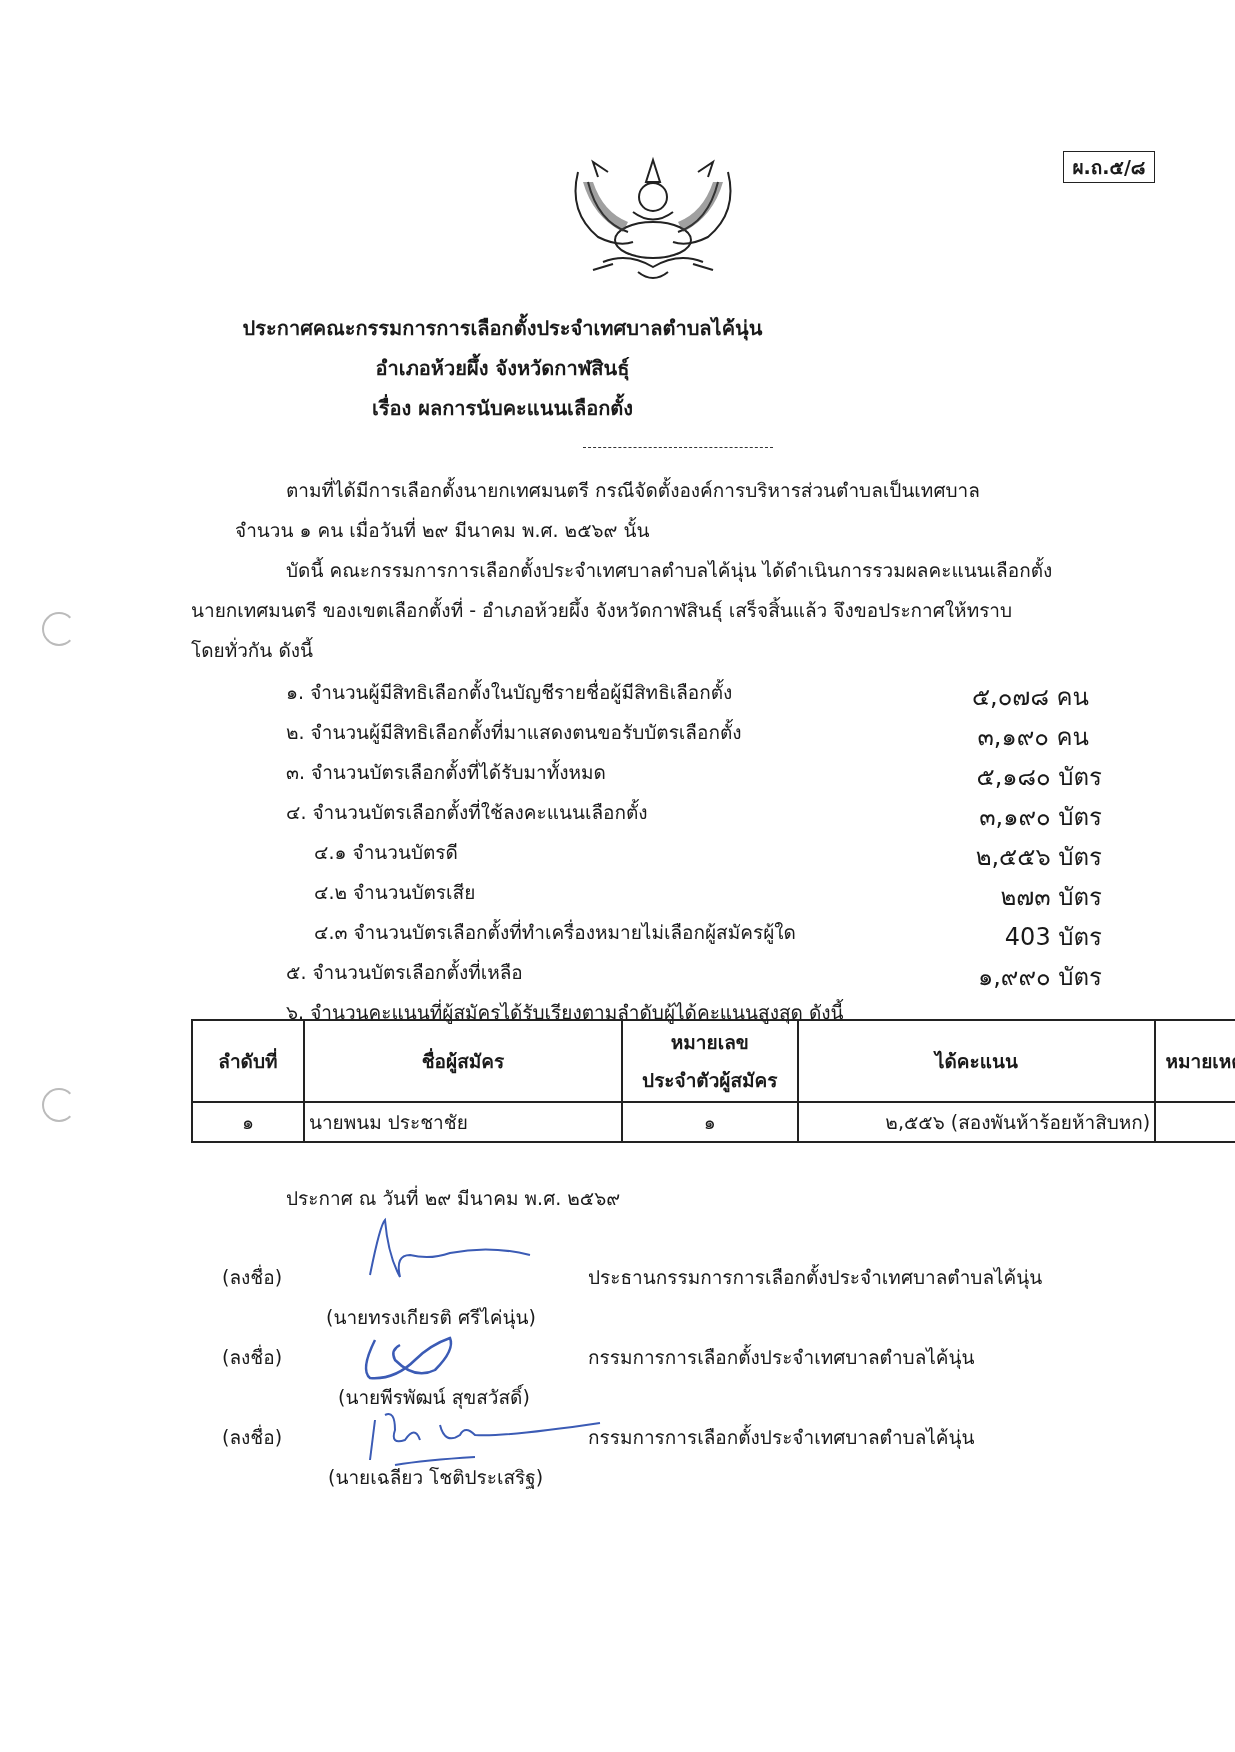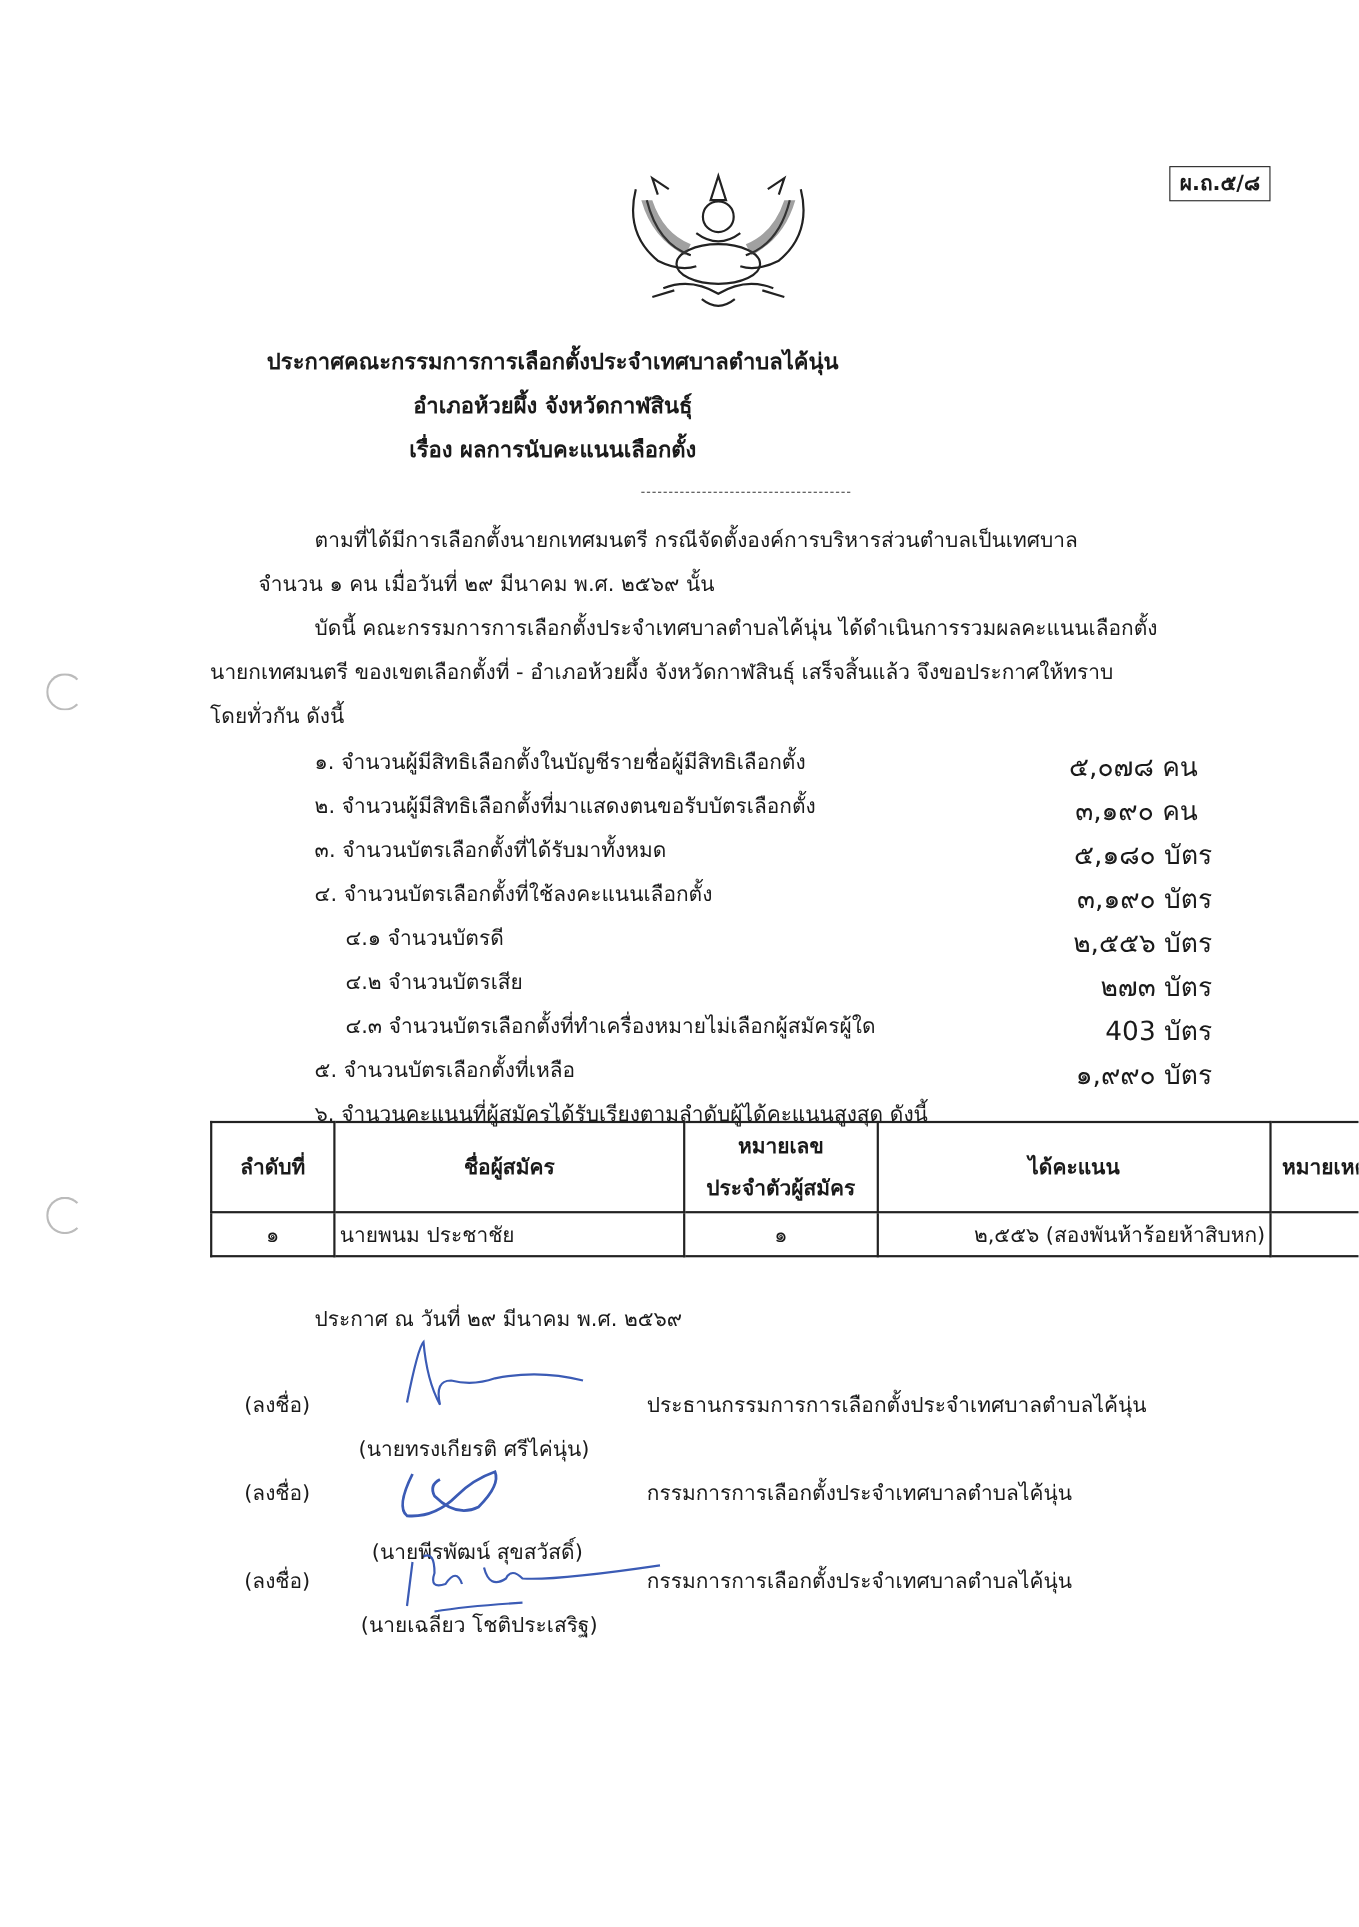--- a/index.html
+++ b/index.html
@@ -124,21 +124,21 @@
 <svg class="abs" style="left:360px; top:1215px;" width="180" height="70">
   <path d="M10 60 Q20 10 25 5 Q28 40 40 62 Q35 40 50 40 Q70 45 90 38 Q130 30 170 40" fill="none" stroke="#3b5bb5" stroke-width="2"></path>
 </svg>
 <div class="abs sig-name" style="left:326px; top:1302px;">(นายทรงเกียรติ ศรีไค่นุ่น)</div>
 <div class="abs sig-pos" style="left:588px; top:1262px;">ประธานกรรมการการเลือกตั้งประจำเทศบาลตำบลไค้นุ่น</div>
 
 <div class="abs sig-label" style="left:222px; top:1342px;">(ลงชื่อ)</div>
 <svg class="abs" style="left:355px; top:1330px;" width="110" height="55">
   <path d="M20 10 Q5 40 15 48 Q40 50 60 30 Q75 15 95 8 Q100 20 80 40 Q60 50 40 30 Q35 20 45 15" fill="none" stroke="#3b5bb5" stroke-width="2.5"></path>
 </svg>
-<div class="abs sig-name" style="left:338px; top:1382px;margin-top:13px;">(นายพีรพัฒน์ สุขสวัสดิ์)</div>
+<div class="abs sig-name" style="left:338px; top:1382px;">(นายพีรพัฒน์ สุขสวัสดิ์)</div>
 <div class="abs sig-pos" style="left:588px; top:1342px;">กรรมการการเลือกตั้งประจำเทศบาลตำบลไค้นุ่น</div>
 
 <div class="abs sig-label" style="left:222px; top:1422px;">(ลงชื่อ)</div>
 <svg class="abs" style="left:365px; top:1405px;" width="240" height="65">
   <path d="M10 15 L5 55 M20 10 Q30 5 30 25 Q25 40 40 35 Q50 20 55 35 M75 20 Q80 40 95 30 Q100 20 110 30 Q140 32 235 18" fill="none" stroke="#3b5bb5" stroke-width="2"></path>
   <path d="M30 60 Q60 55 110 52" fill="none" stroke="#3b5bb5" stroke-width="2"></path>
 </svg>
 <div class="abs sig-name" style="left:328px; top:1462px;">(นายเฉลียว โชติประเสริฐ)</div>
 <div class="abs sig-pos" style="left:588px; top:1422px;">กรรมการการเลือกตั้งประจำเทศบาลตำบลไค้นุ่น</div>
 

